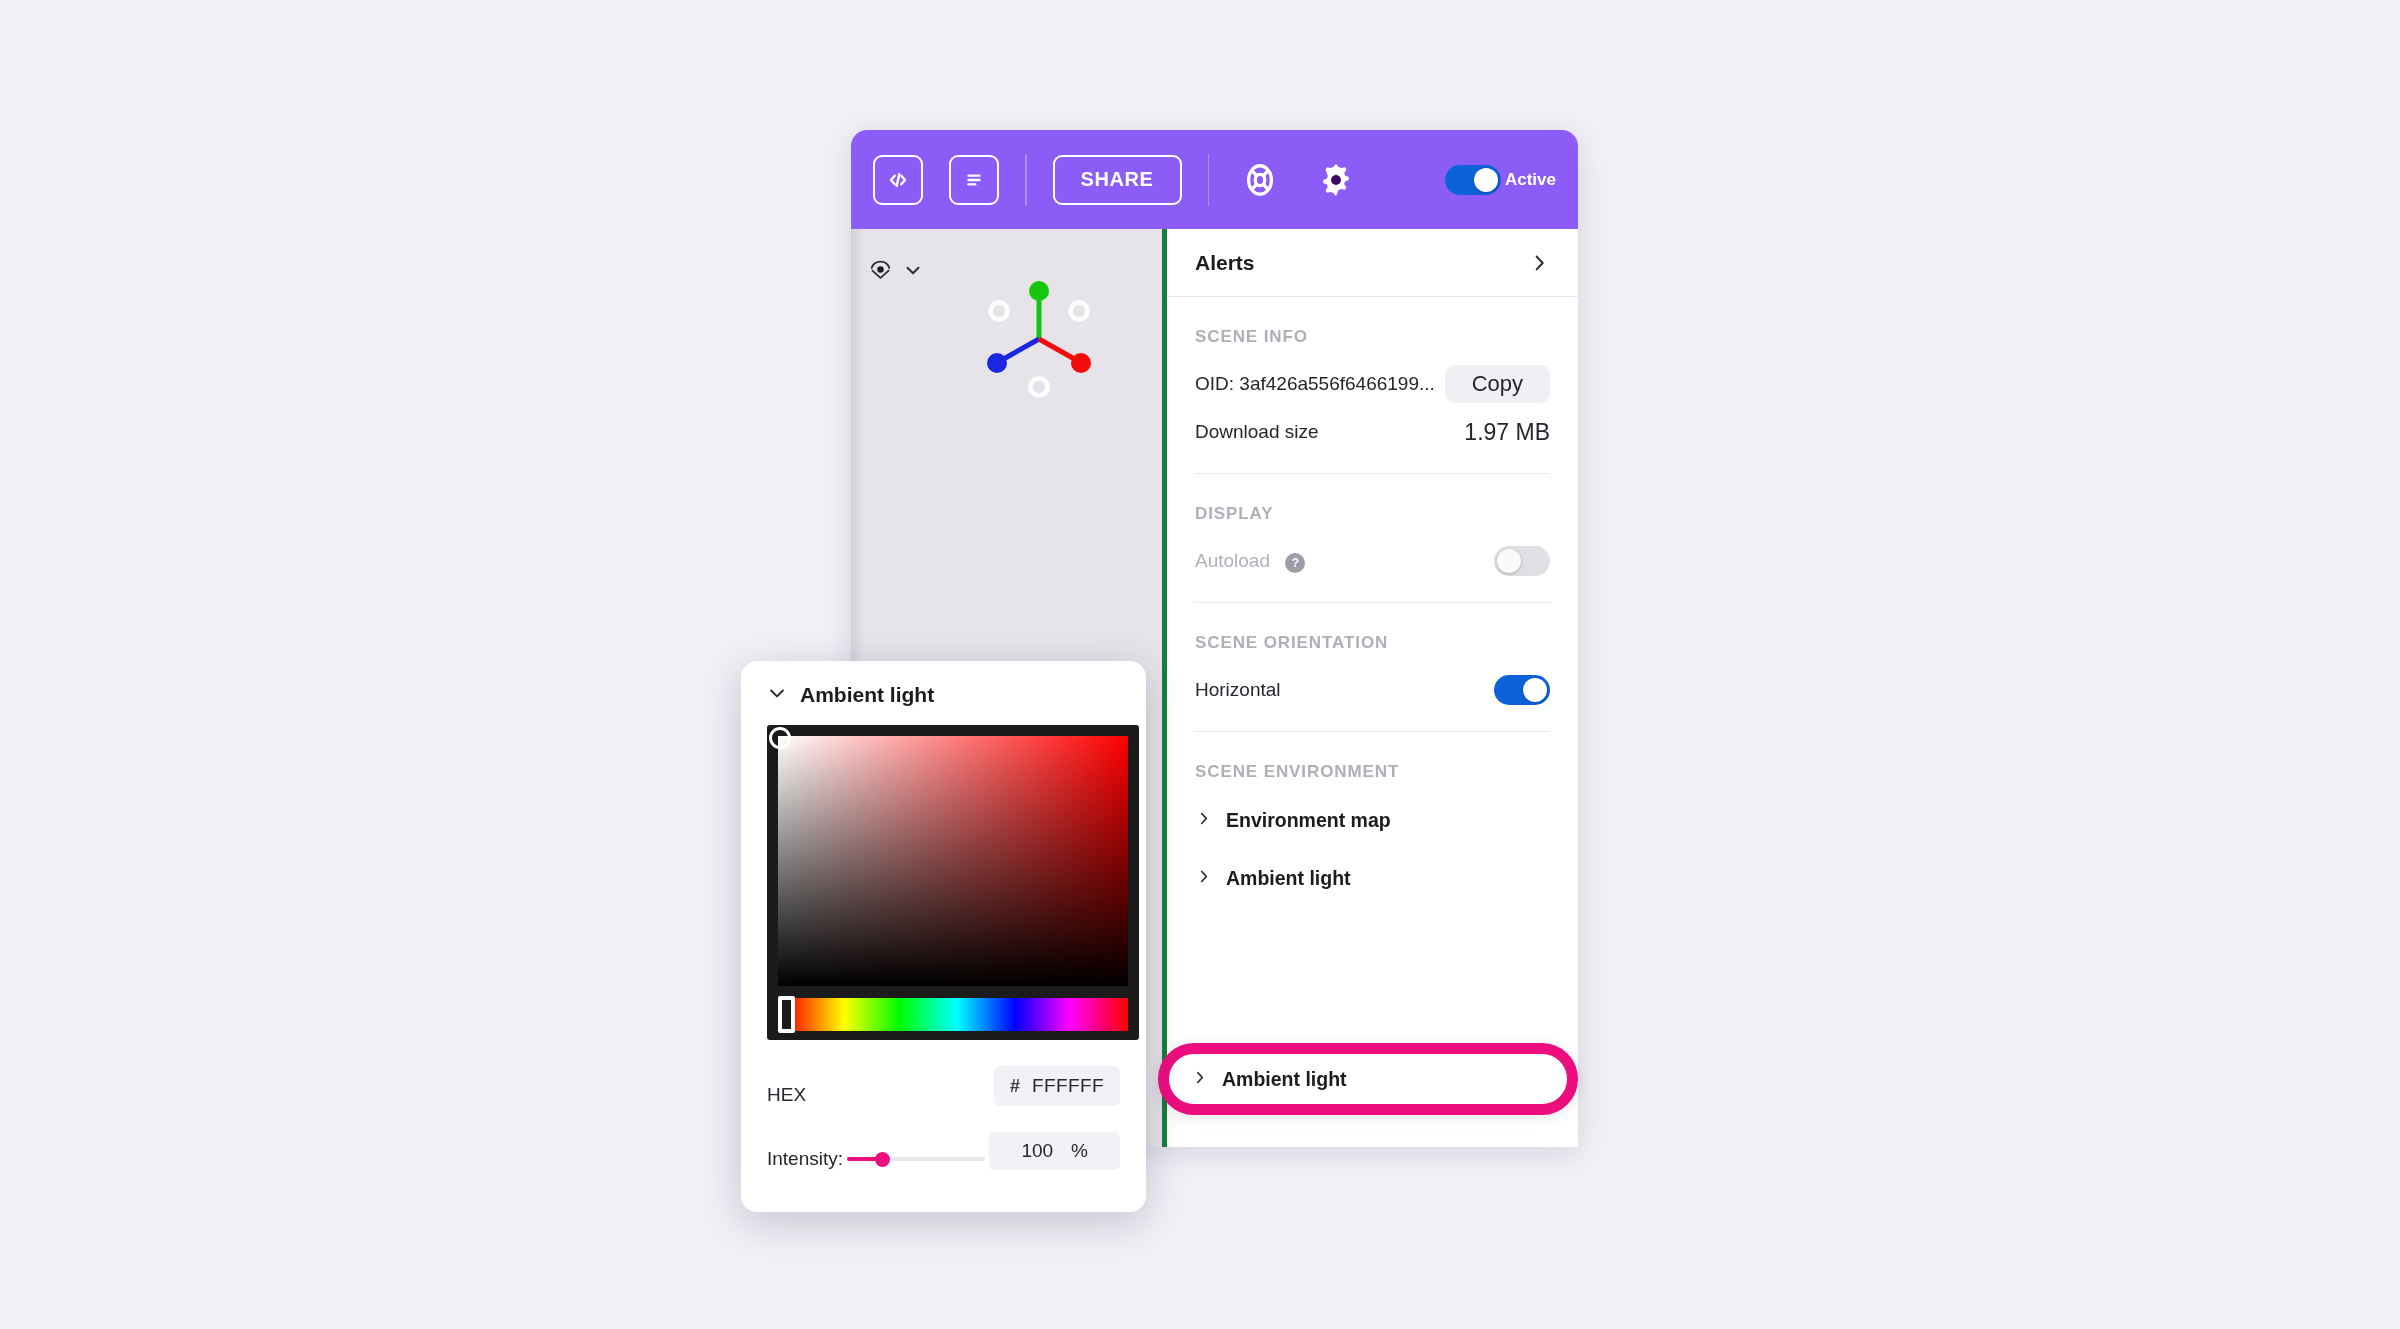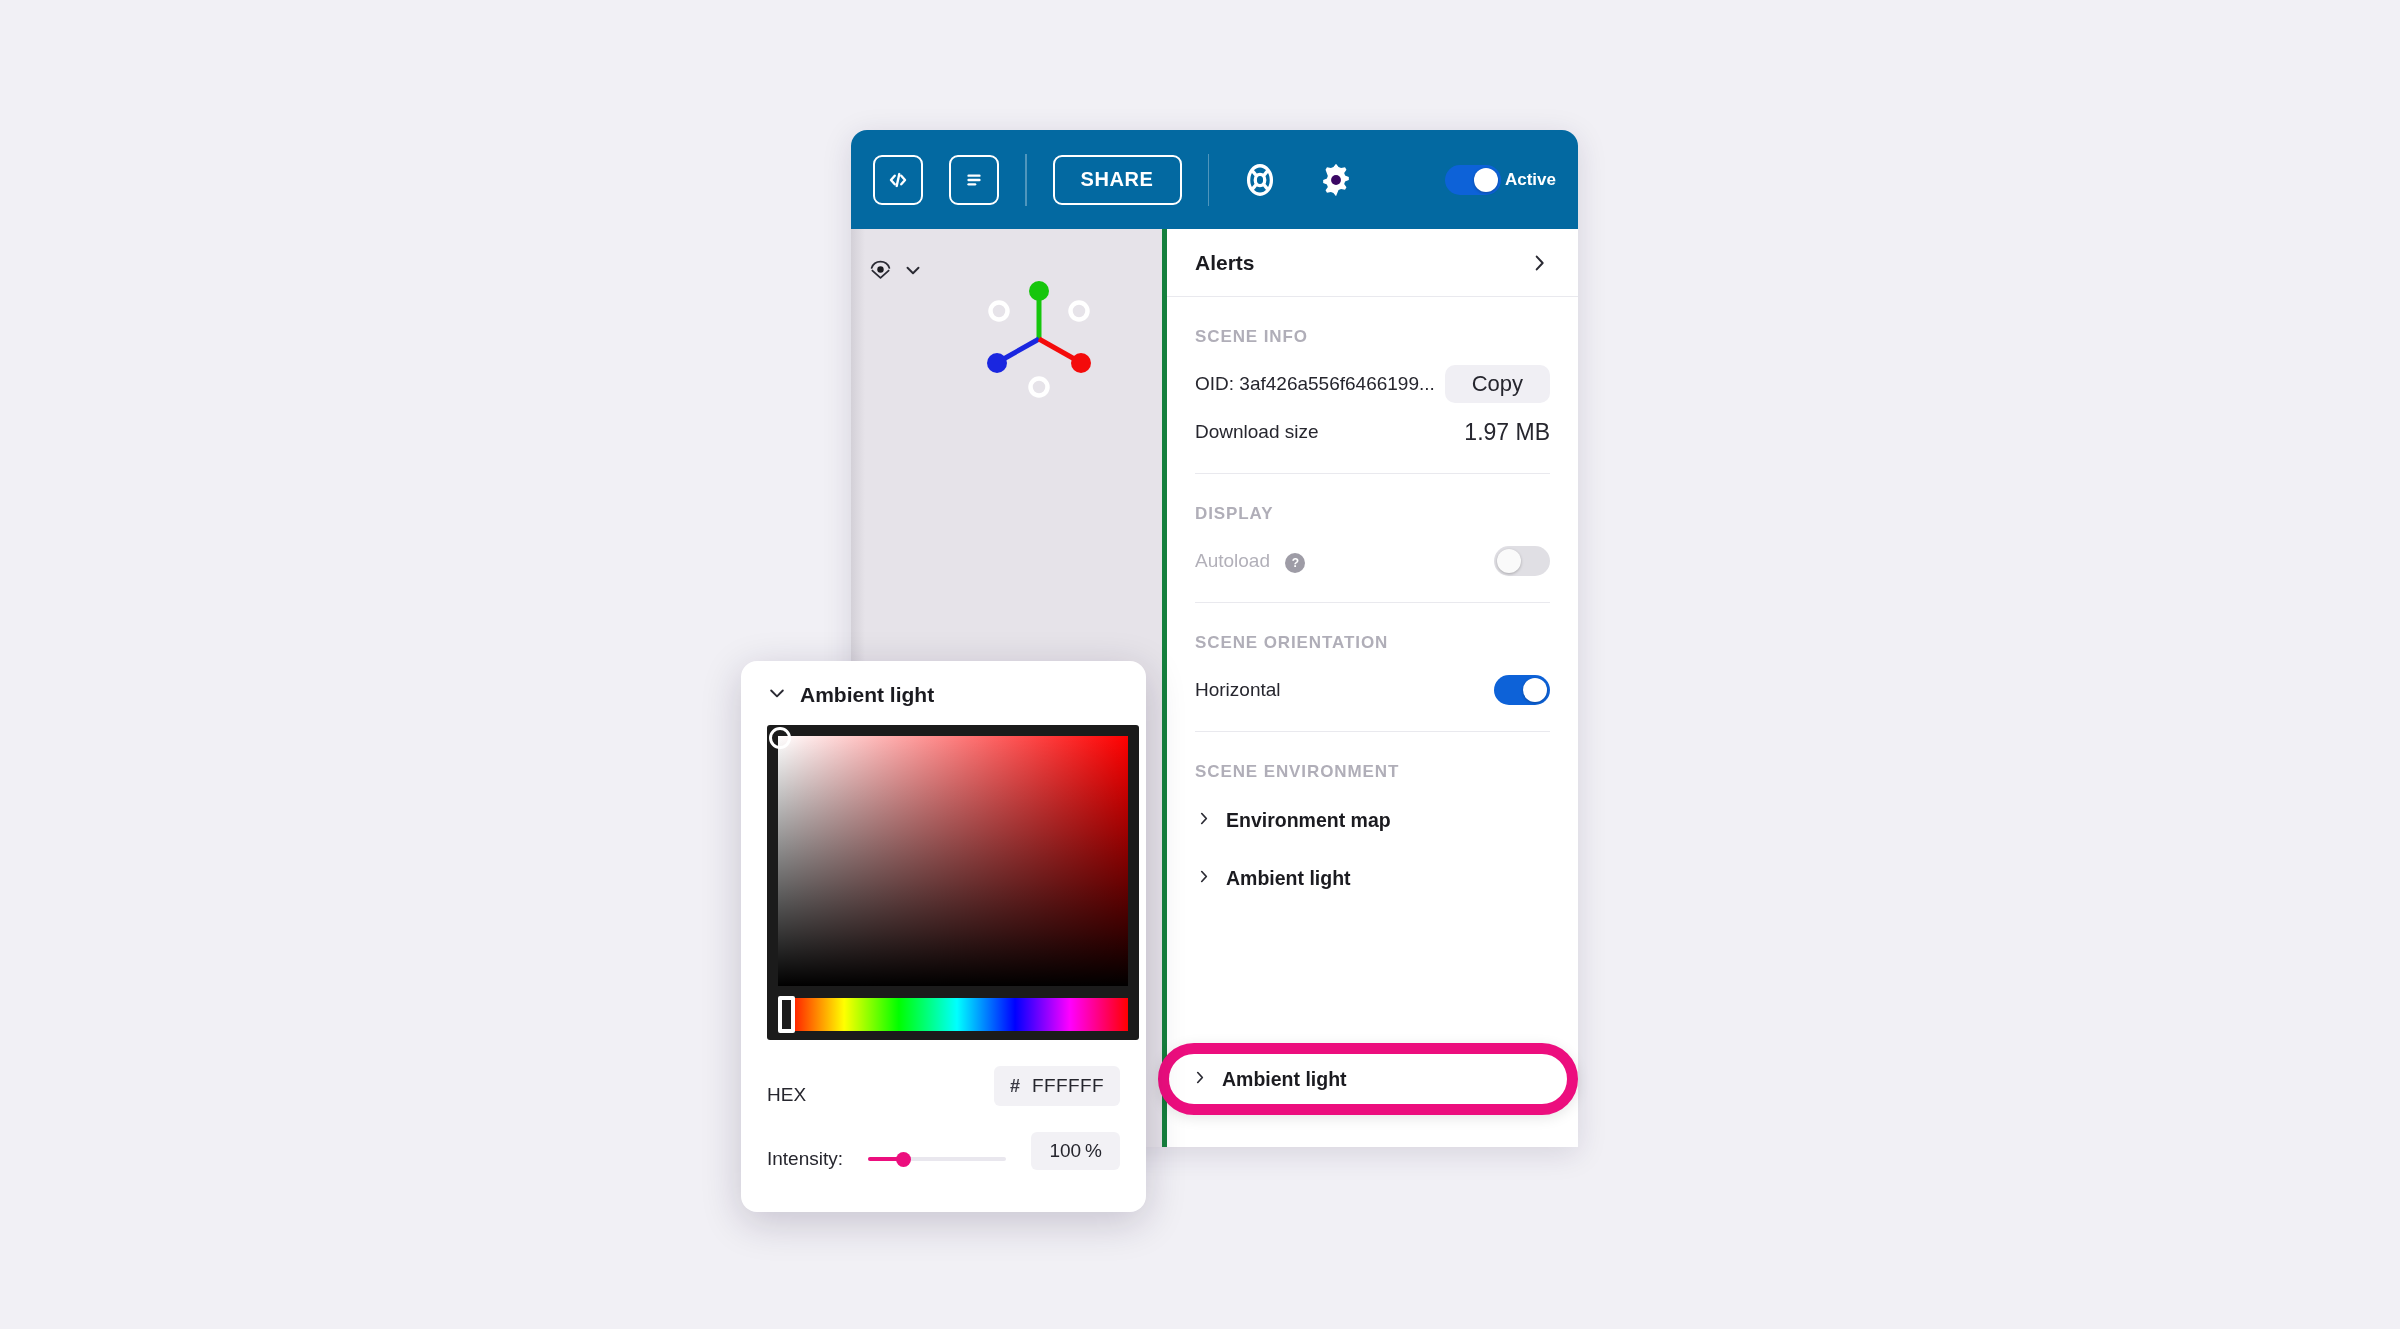--- a/index.html
+++ b/index.html
@@ -19,21 +19,21 @@
     background: #ffffff;
     border-radius: 16px 16px 0 0;
     box-shadow: 0 6px 30px rgba(40,20,70,.13);
     overflow: hidden;
   }
 
   
   .toolbar {
     position: relative;
     height: 99px;
-    background: #0369a1;
+    background: #8b5cf6;
     display: flex;
     align-items: center;
     padding: 0 22px;
     gap: 0;
   }
   .tb-btn {
     width: 50px; height: 50px;
     border: 2.5px solid #ffffff;
     border-radius: 9px;
     display: flex; align-items: center; justify-content: center;
@@ -224,22 +224,22 @@
   .slider-fill {
     position: absolute; top: 9px; left: 0; width: 25%; height: 4px;
     border-radius: 2px; background: #ec0e7e;
   }
   .slider-thumb {
     position: absolute; top: 4px; left: 25%; margin-left: -7px;
     width: 15px; height: 15px; border-radius: 50%; background: #ec0e7e;
   }
   .num-field {
     background: #f2f1f5; border-radius: 6px;
-    display: flex; align-items: center; gap: 4px;
-    padding: 8px 18px;
+    display: flex; align-items: center; gap: 18px;
+    padding: 8px 32px;
   }
   .num-field .num { font-size: 19px; color: #26262e; }
   .num-field .unit { font-size: 19px; color: #26262e; }
 </style>
 </head>
 <body>
 
 <div id="root">
 
   <div class="app-window">

